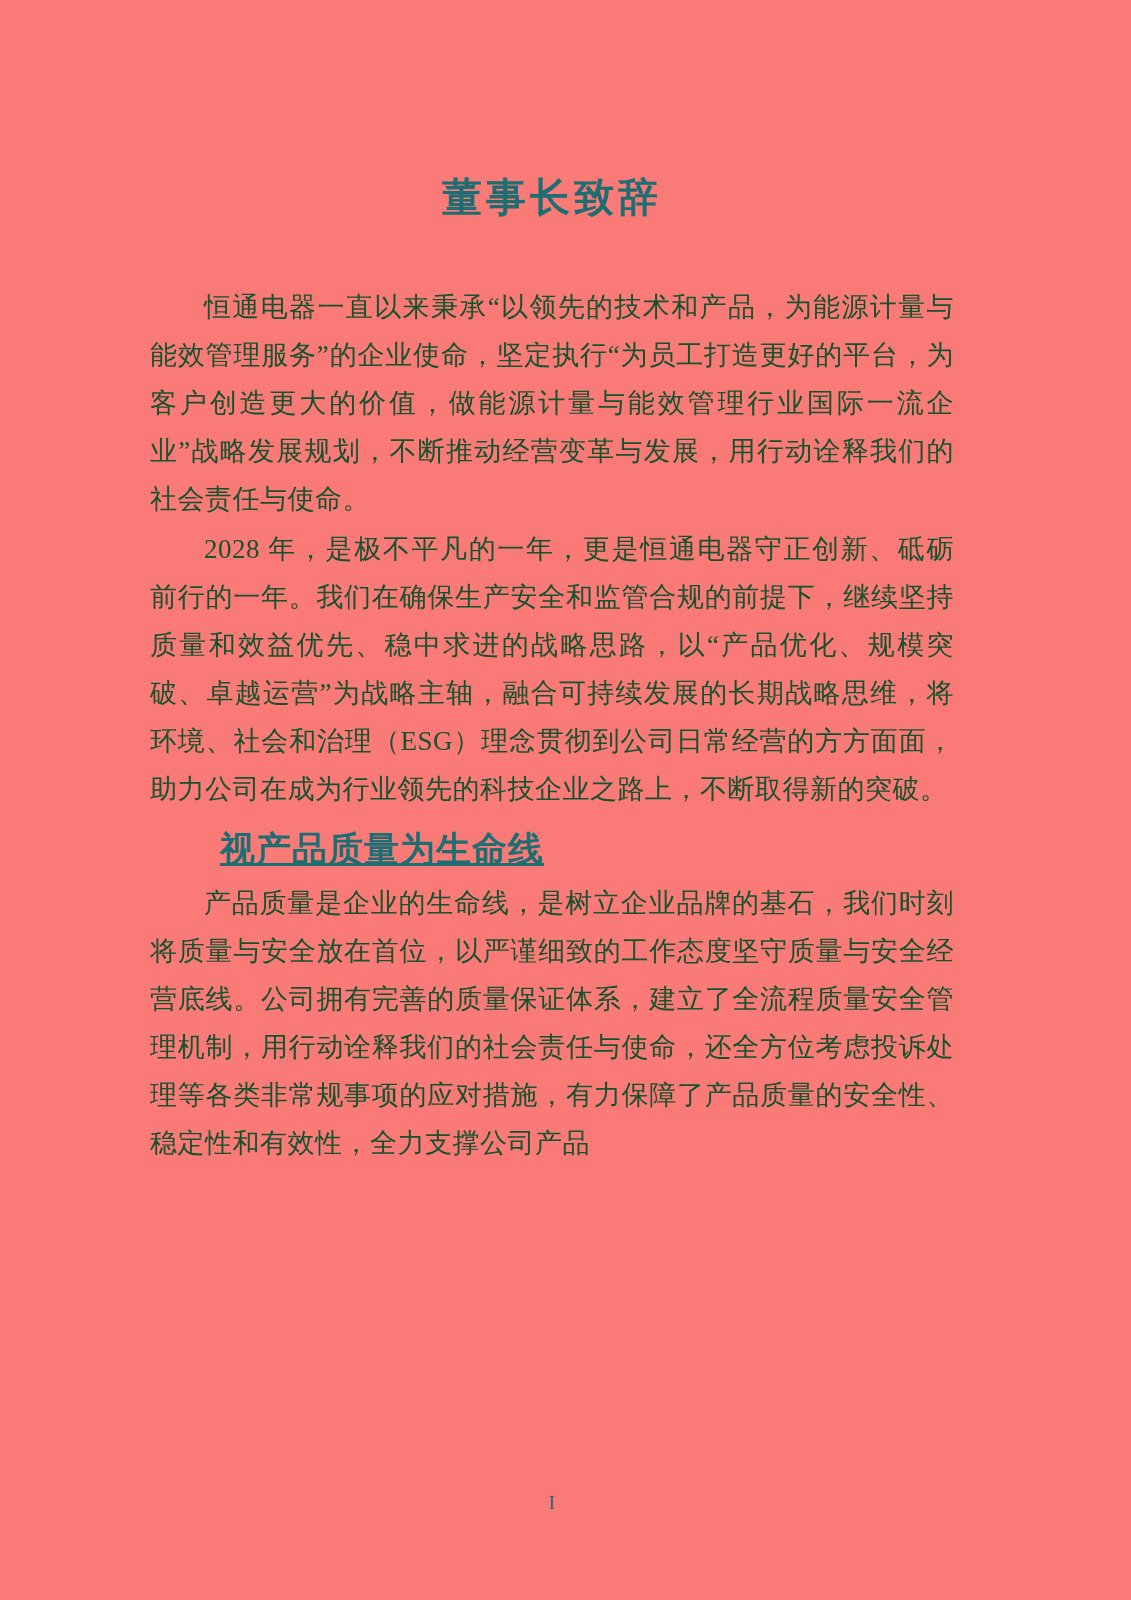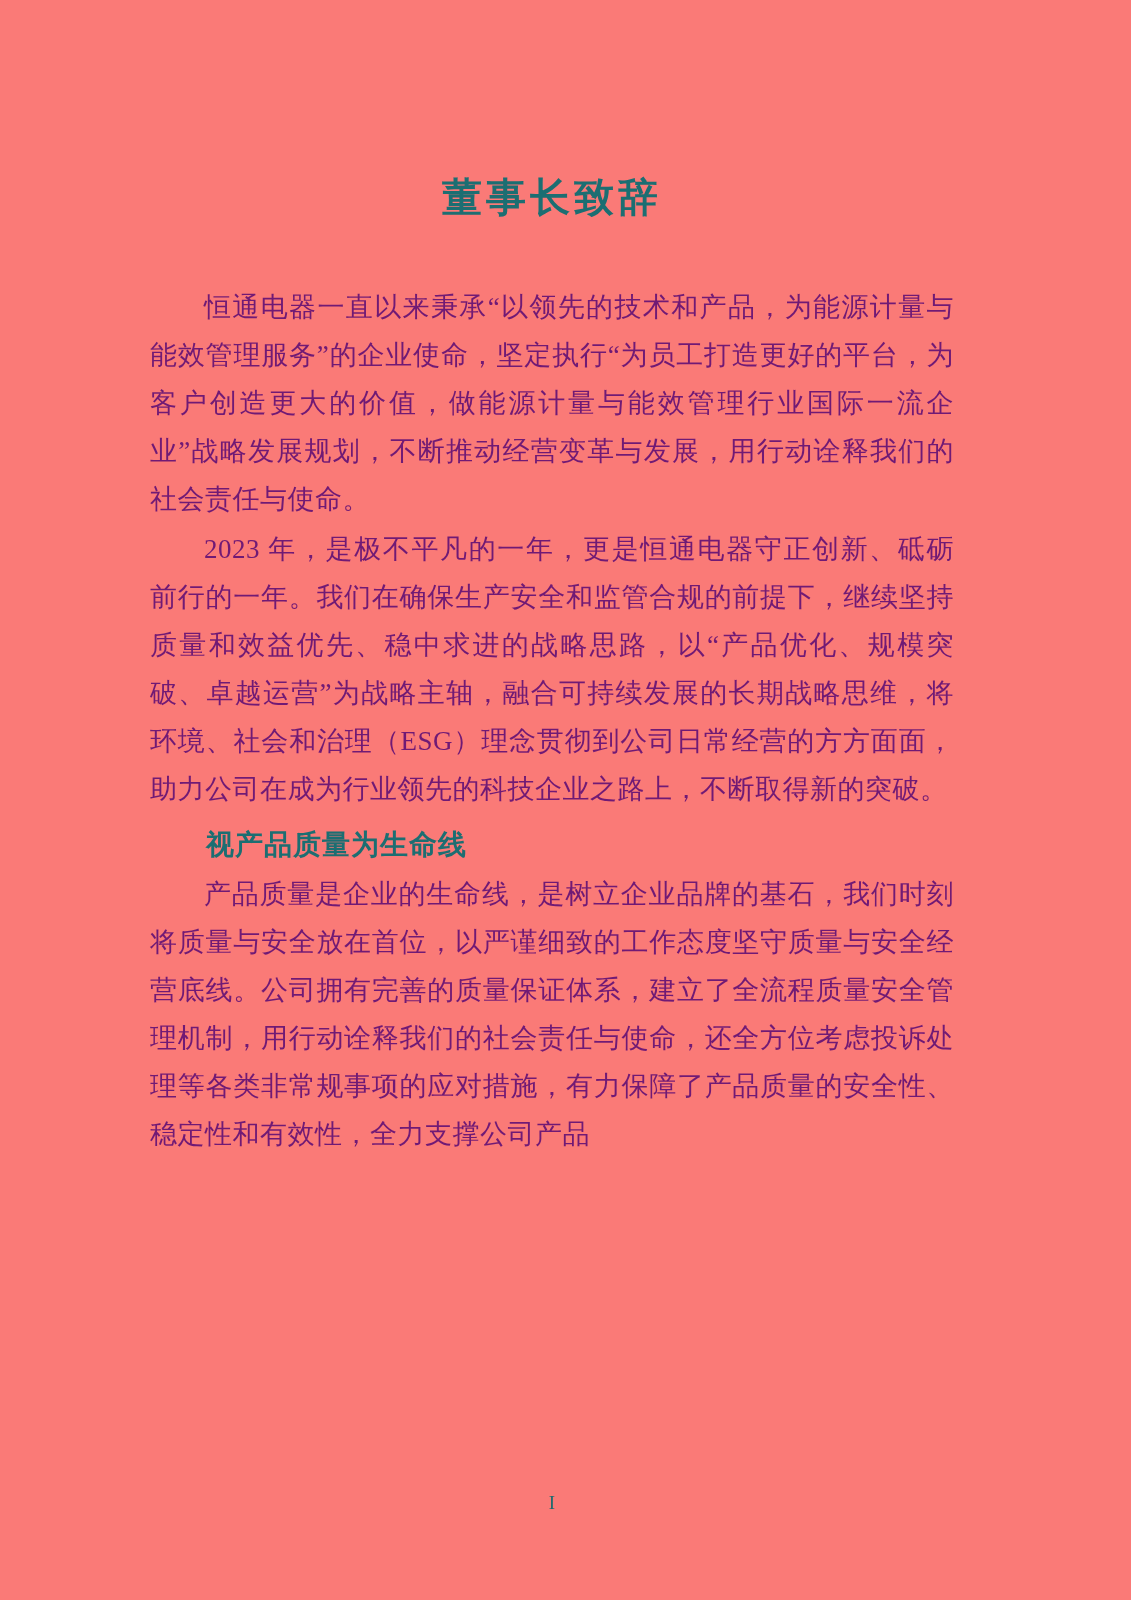--- a/index.html
+++ b/index.html
@@ -29,31 +29,32 @@
     letter-spacing: 4px;
     color: #1c6e72;
     margin: 20px 0 58px 0;
   }
   .para {
     font-size: 27px;
     line-height: 1.78;
     text-align: justify;
     text-indent: 2em;
     margin: 0 0 2px 0;
-    color: #701a75;
+    color: #14532d;
     letter-spacing: 0.5px;
   }
   .subhead {
     font-family: "DejaVu Sans", "Liberation Sans", sans-serif;
     font-weight: bold;
-    font-size: 28px;
+    font-size: 35px;
     text-indent: 2em;
     margin: 12px 0 6px 0;
     color: #1c6e72;
     letter-spacing: 1px;
+    text-decoration: underline;
   }
   .page-number {
     position: absolute;
     left: 0;
     right: 0;
     bottom: 86px;
     text-align: center;
     font-size: 19px;
     color: #1d6b6f;
     font-family: "Liberation Serif", serif;
@@ -61,21 +62,21 @@
 </style>
 </head>
 <body>
 
 <div class="page">
 
   <h1 class="doc-title">董事长致辞</h1>
 
   <p class="para">恒通电器一直以来秉承“以领先的技术和产品，为能源计量与能效管理服务”的企业使命，坚定执行“为员工打造更好的平台，为客户创造更大的价值，做能源计量与能效管理行业国际一流企业”战略发展规划，不断推动经营变革与发展，用行动诠释我们的社会责任与使命。</p>
 
-  <p class="para">2023 年，是极不平凡的一年，更是恒通电器守正创新、砥砺前行的一年。我们在确保生产安全和监管合规的前提下，继续坚持质量和效益优先、稳中求进的战略思路，以“产品优化、规模突破、卓越运营”为战略主轴，融合可持续发展的长期战略思维，将环境、社会和治理（ESG）理念贯彻到公司日常经营的方方面面，助力公司在成为行业领先的科技企业之路上，不断取得新的突破。</p>
+  <p class="para">2028 年，是极不平凡的一年，更是恒通电器守正创新、砥砺前行的一年。我们在确保生产安全和监管合规的前提下，继续坚持质量和效益优先、稳中求进的战略思路，以“产品优化、规模突破、卓越运营”为战略主轴，融合可持续发展的长期战略思维，将环境、社会和治理（ESG）理念贯彻到公司日常经营的方方面面，助力公司在成为行业领先的科技企业之路上，不断取得新的突破。</p>
 
   <h2 class="subhead">视产品质量为生命线</h2>
 
   <p class="para">产品质量是企业的生命线，是树立企业品牌的基石，我们时刻将质量与安全放在首位，以严谨细致的工作态度坚守质量与安全经营底线。公司拥有完善的质量保证体系，建立了全流程质量安全管理机制，用行动诠释我们的社会责任与使命，还全方位考虑投诉处理等各类非常规事项的应对措施，有力保障了产品质量的安全性、稳定性和有效性，全力支撑公司产品</p>
 
   <div class="page-number">I</div>
 
 </div>
 
 </body></html>

